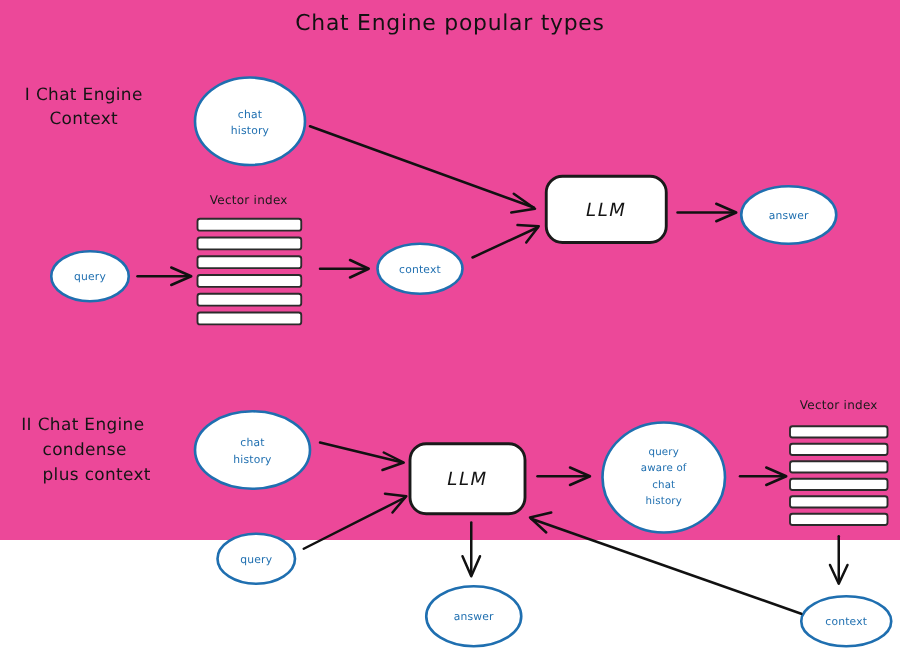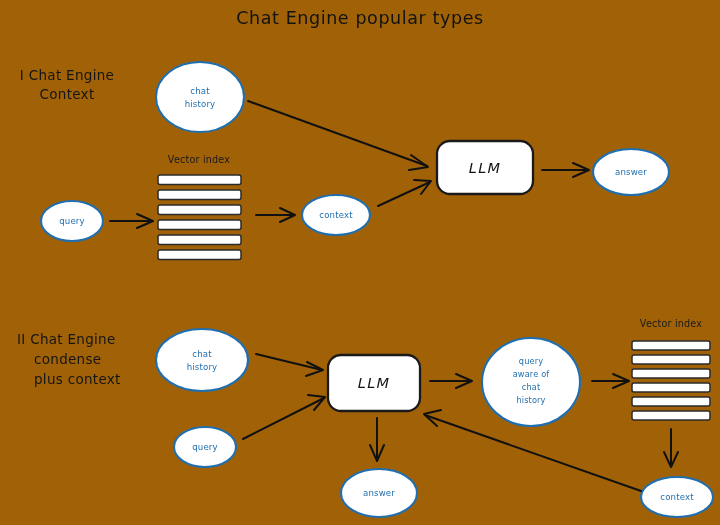--- a/index.html
+++ b/index.html
@@ -9,22 +9,22 @@
   }
   body {
     width: 720px;
     height: 525px;
     overflow: hidden;
     font-family: "DejaVu Sans", sans-serif;
   }
   #canvas {
     position: relative;
     width: 720px;
-    height: 525px;
-    background: #a16207;
+    height: 432px;
+    background: #ec4899;
     text-align: center;
   }
   svg#diagram {
     position: absolute;
     top: 0;
     left: 0;
     width: 720px;
     height: 525px;
   }
   .node-ellipse {

